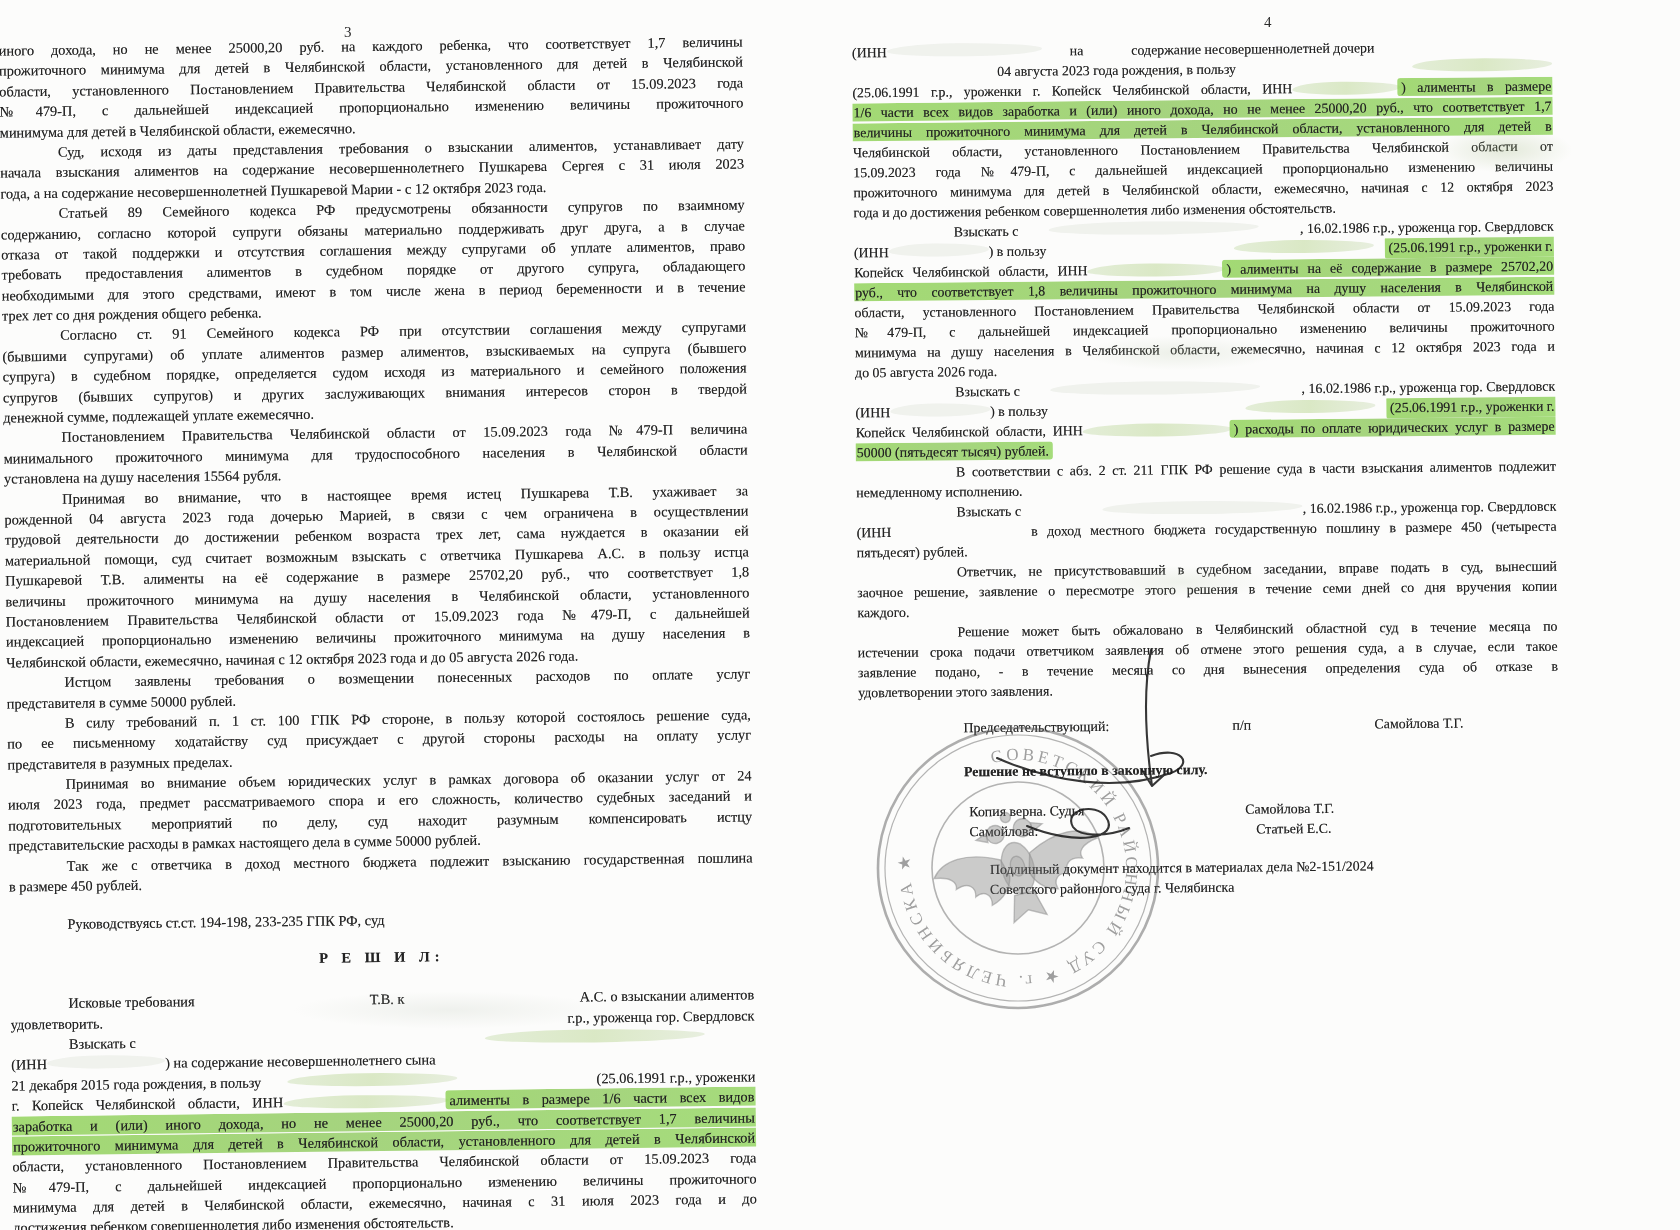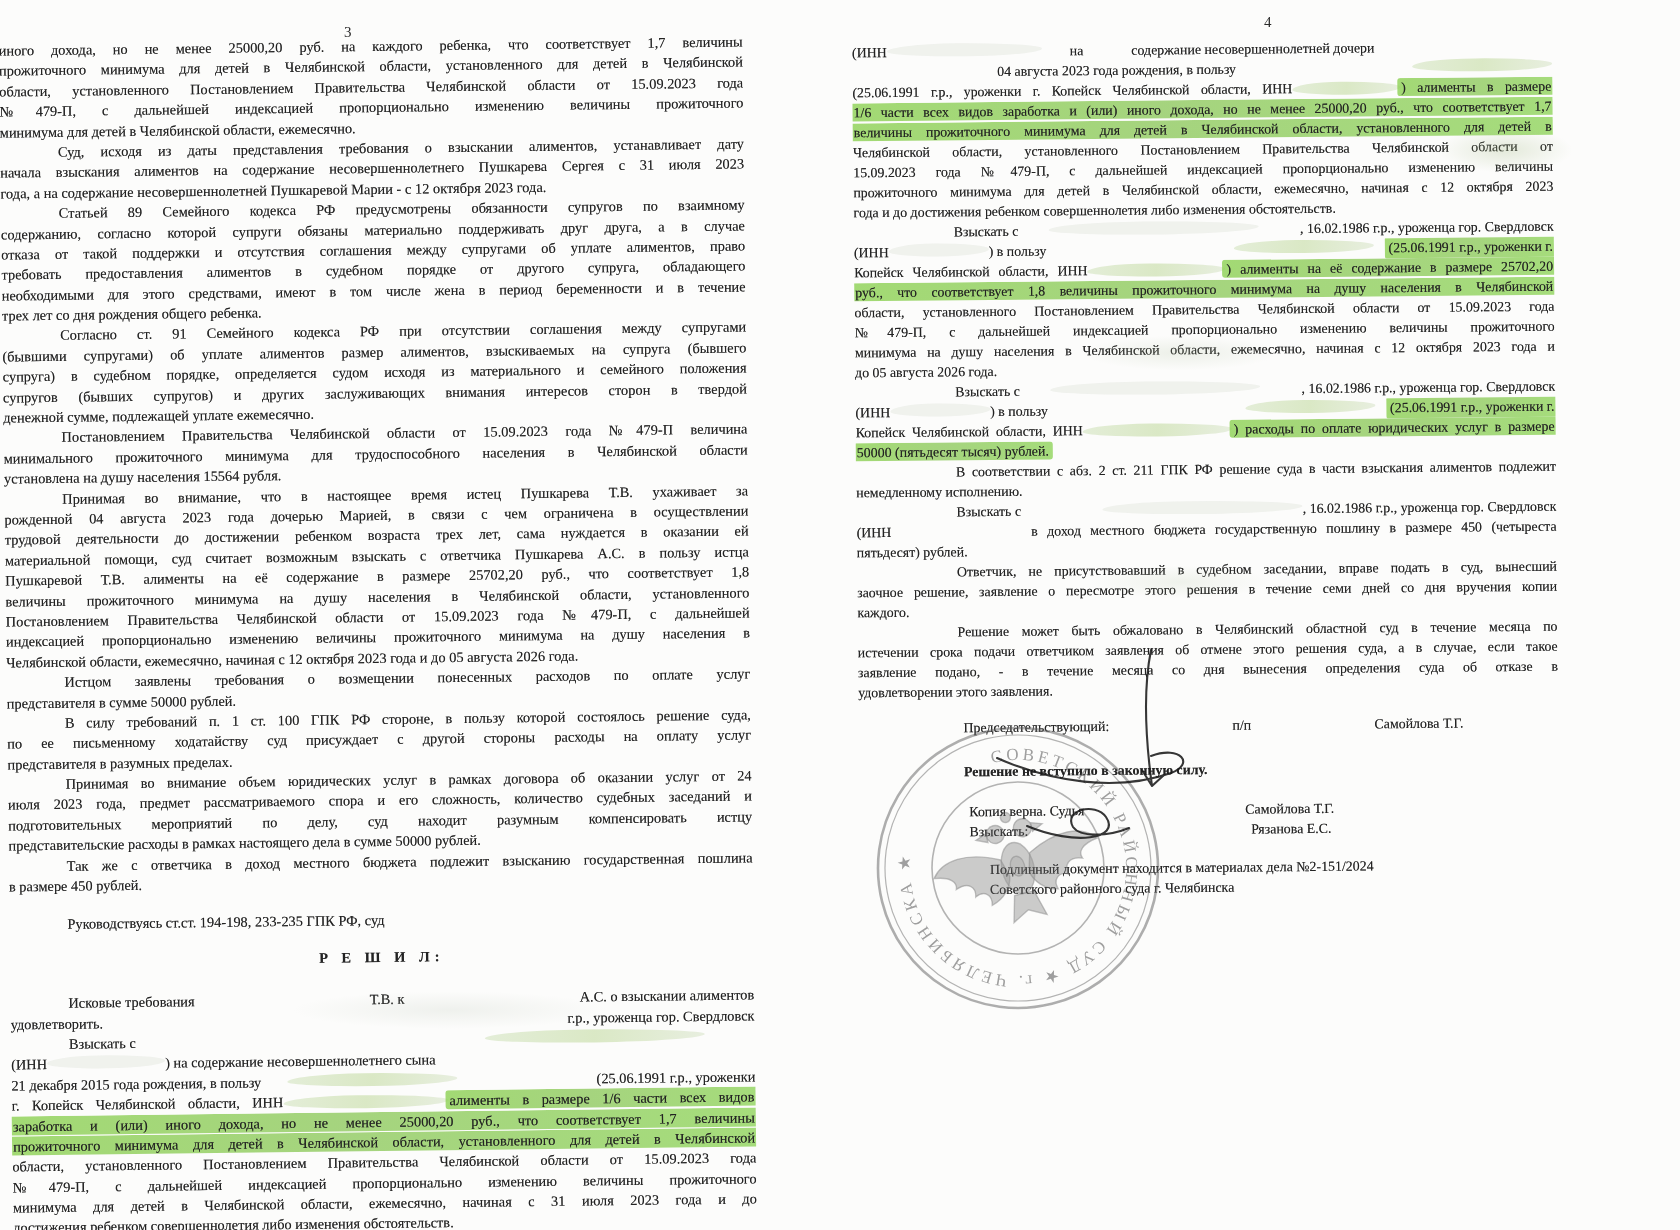--- a/index.html
+++ b/index.html
@@ -228,23 +228,23 @@
         </div>
         <div class="fline" style="margin-top: 20px;">
           <span class="r inv" style="width: 110px;"></span>
           <span class="tx">Копия верна. Судья</span>
           <span class="sp"></span>
           <span class="tx">Самойлова Т.Г.</span>
           <span class="r inv" style="width: 225px;"></span>
         </div>
         <div class="fline">
           <span class="r inv" style="width: 110px;"></span>
-          <span class="tx">Взыскать:</span>
-          <span class="sp"></span>
-          <span class="tx">Рязанова Е.С.</span>
+          <span class="tx">Самойлова:</span>
+          <span class="sp"></span>
+          <span class="tx">Статьей Е.С.</span>
           <span class="r inv" style="width: 228px;"></span>
         </div>
         <div class="fline" style="margin-top: 18px;">
           <span class="r inv" style="width: 130px;"></span>
           <span class="tx">Подлинный документ находится в материалах дела №2-151/2024</span>
         </div>
         <div class="fline">
           <span class="r inv" style="width: 130px;"></span>
           <span class="tx">Советского районного суда г. Челябинска</span>
         </div>

